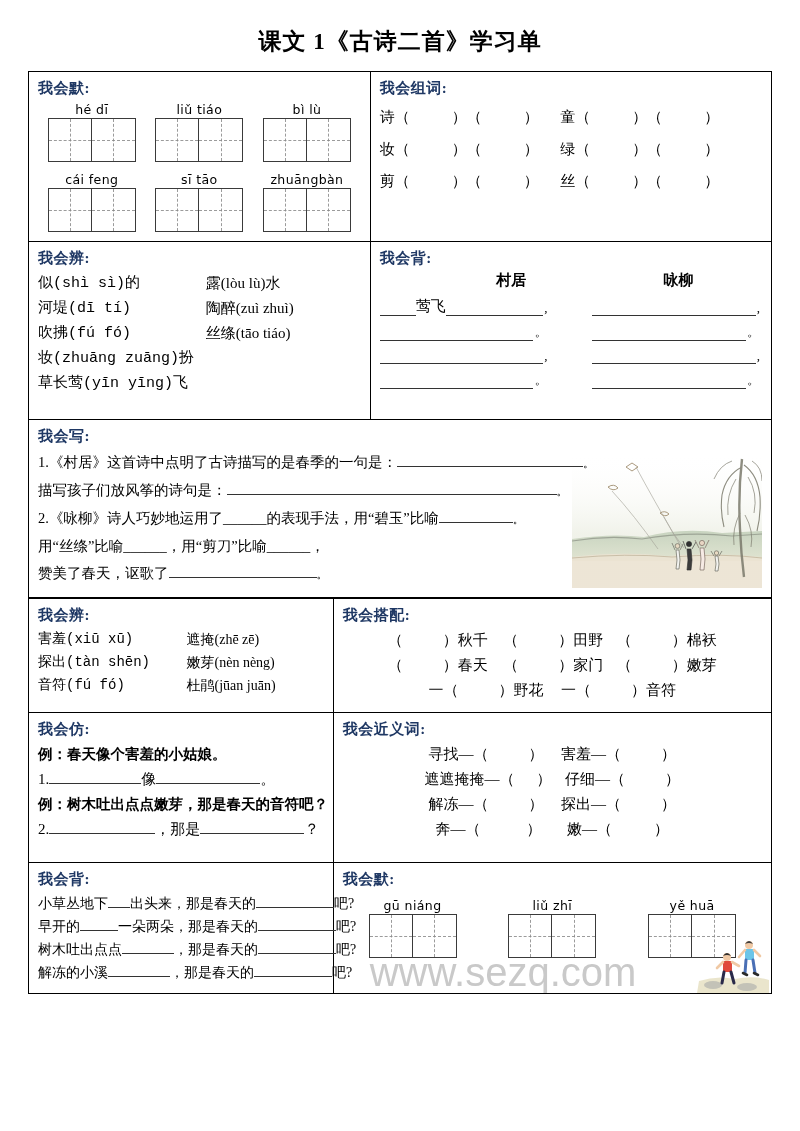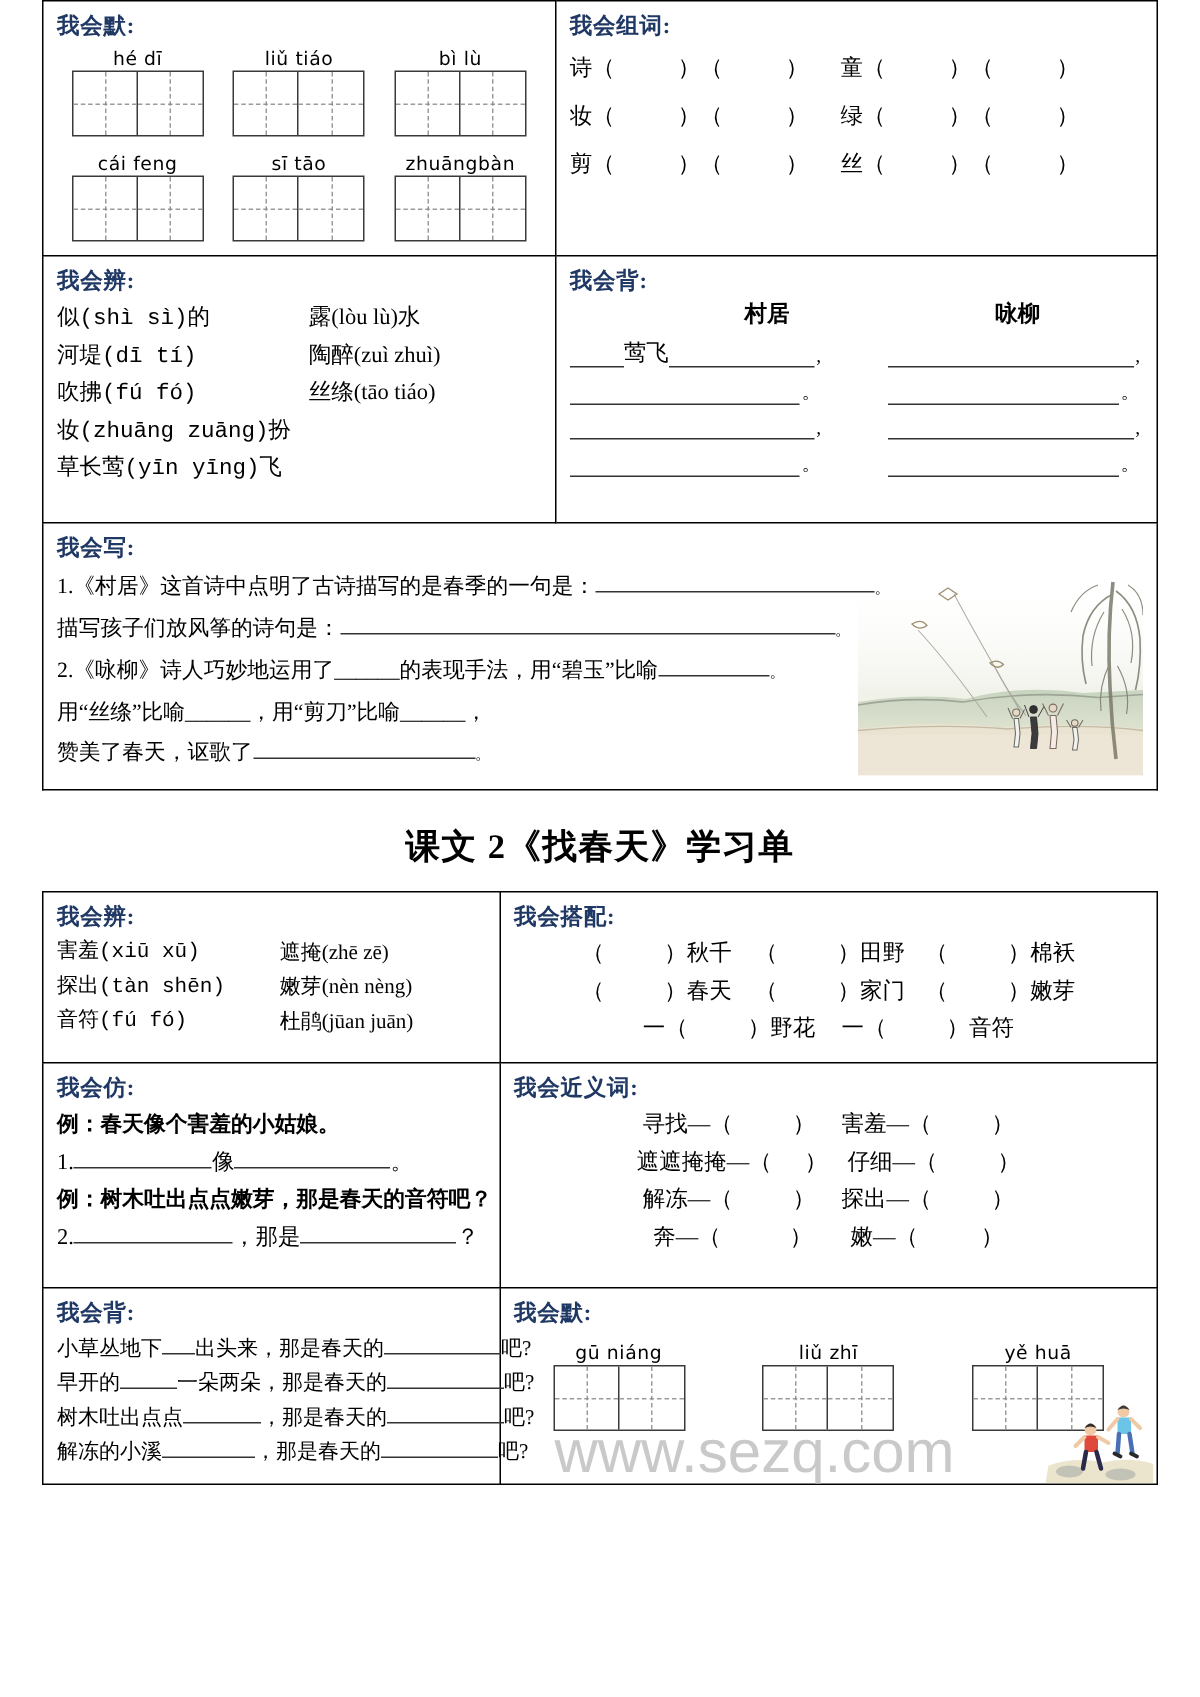--- a/index.html
+++ b/index.html
@@ -131,20 +131,21 @@
     right:2px; bottom:0px;
     width:72px; height:62px;
     z-index:4;
   }
 </style>
 </head>
 <body>
 
 <div class="page">
 
+  <div class="sheet-title" id="title1">课文 1《古诗二首》学习单</div>
 
   <table class="grid">
     <tbody>
         <tr>
 
       <td style="width:46%; height:162px;">
         <span class="hd">我会默:</span>
         <div class="tian-row">
           <div class="tian-group">
             <div class="py">hé  dī</div>
@@ -378,21 +379,20 @@
           </div>
           <div class="write-line">
             <span>赞美了春天，讴歌了</span><span class="u" style="width:148px"></span><span style="font-size:11px">。</span>
           </div>
         </div>
       </td>
     </tr>
   </tbody>
     </table>
 
-  <div class="sheet-title" id="title2">课文 2《找春天》学习单</div>
 
   <table class="grid">
     <tbody>
         <tr>
       <td style="width:41%; height:108px;">
         <span class="hd">我会辨:</span>
         <div class="r2">
           <div class="ln-sm" style="width:52%">害羞(xiū xū)</div>
           <div class="ln-sm">遮掩(zhē zē)</div>
         </div>

